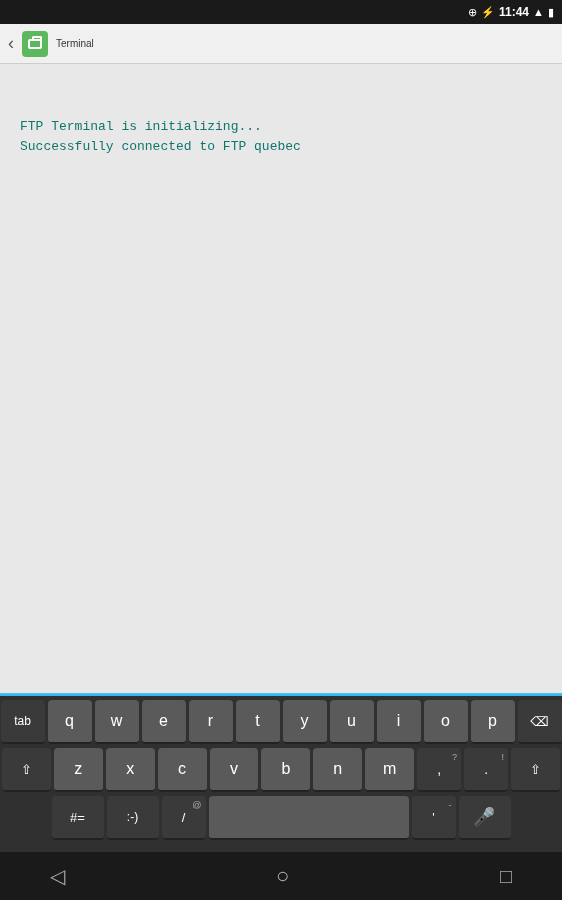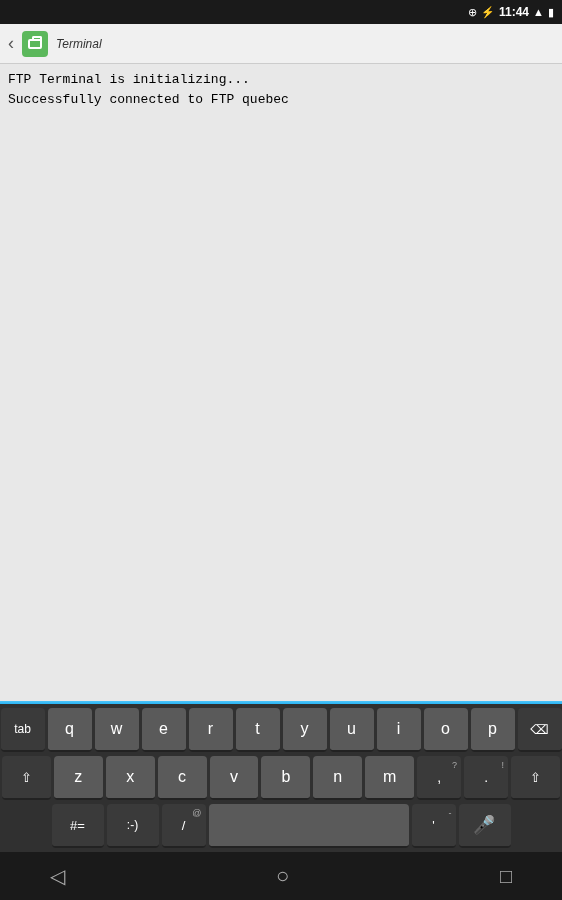--- a/index.html
+++ b/index.html
@@ -68,34 +68,34 @@
       position: absolute;
       top: -5px;
       left: 2px;
       width: 6px;
       height: 3px;
       border: 2px solid #fff;
       border-bottom: none;
       border-radius: 2px 2px 0 0;
     }
     .title-text {
-      font-size: 12px;
+      font-size: 10px;
       color: #333;
-      font-style: italic;
     }
 
     
     #terminal {
       flex: 1;
       background: #e8e8e8;
-      padding: 6px 8px;
+      padding: 6px 20px;
       font-family: 'Courier New', Courier, monospace;
       font-size: 13px;
-      color: #000000;
+      color: #0f766e;
       overflow-y: auto;
+      margin-top: 47px;
     }
     .terminal-line {
       line-height: 1.5;
       white-space: pre;
     }
     .cursor {
       display: inline-block;
       width: 8px;
       height: 14px;
       background: #333;
@@ -105,21 +105,21 @@
 
     
     #keyboard-divider {
       height: 3px;
       background: linear-gradient(to bottom, #4fc3f7, #29b6f6);
     }
 
     
     #keyboard {
       background: #303030;
-      padding: 4px 2px 4px 2px;
+      padding: 4px 2px 12px 2px;
       display: flex;
       flex-direction: column;
       gap: 4px;
       user-select: none;
     }
 
     .key-row {
       display: flex;
       justify-content: center;
       gap: 3px;

